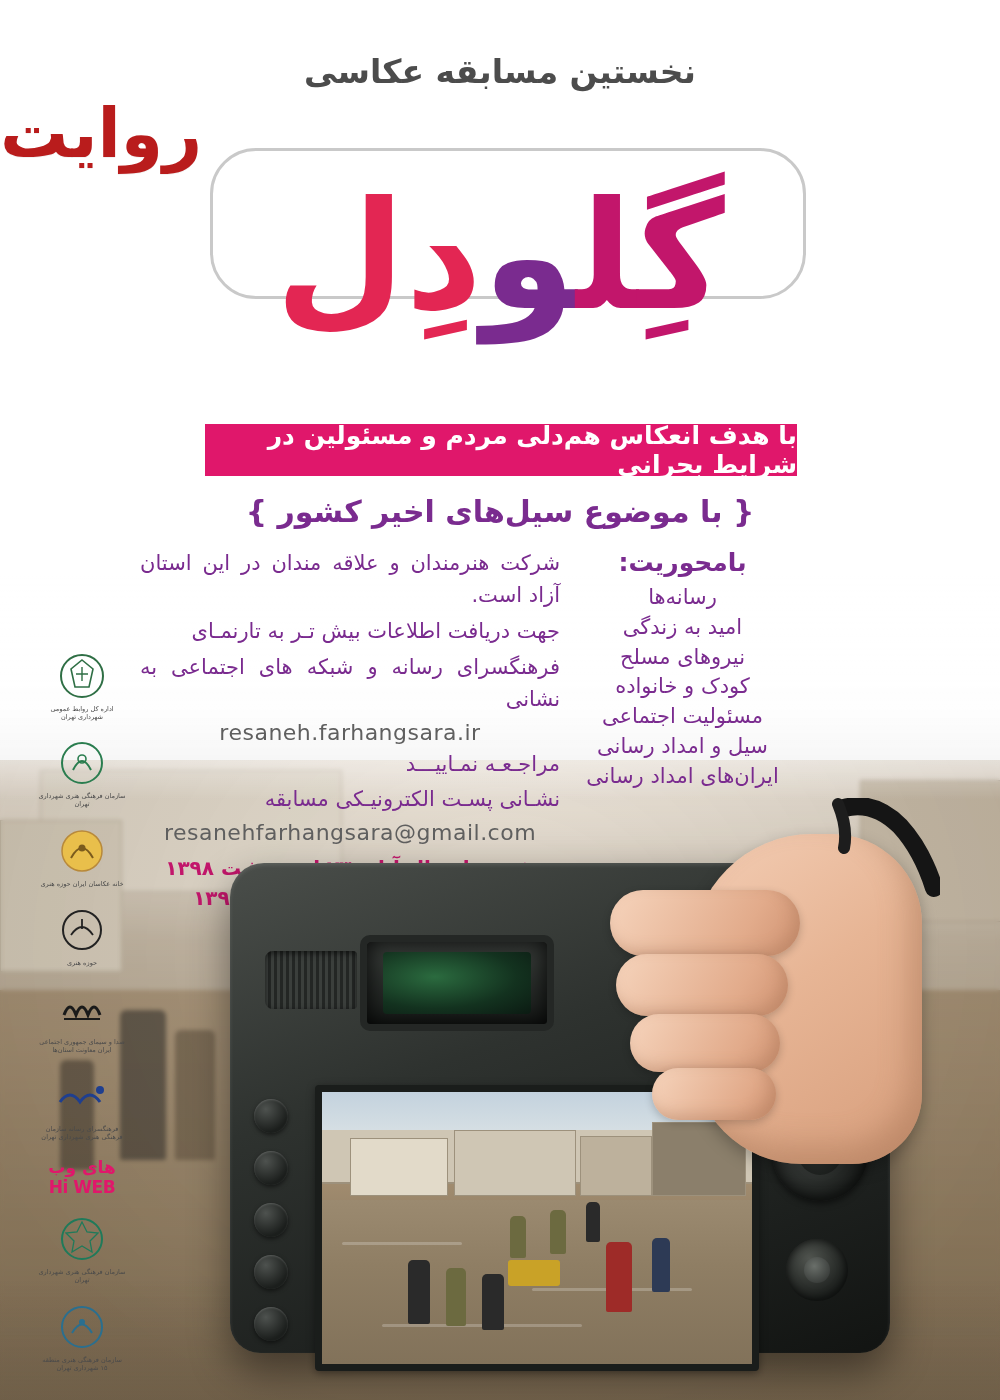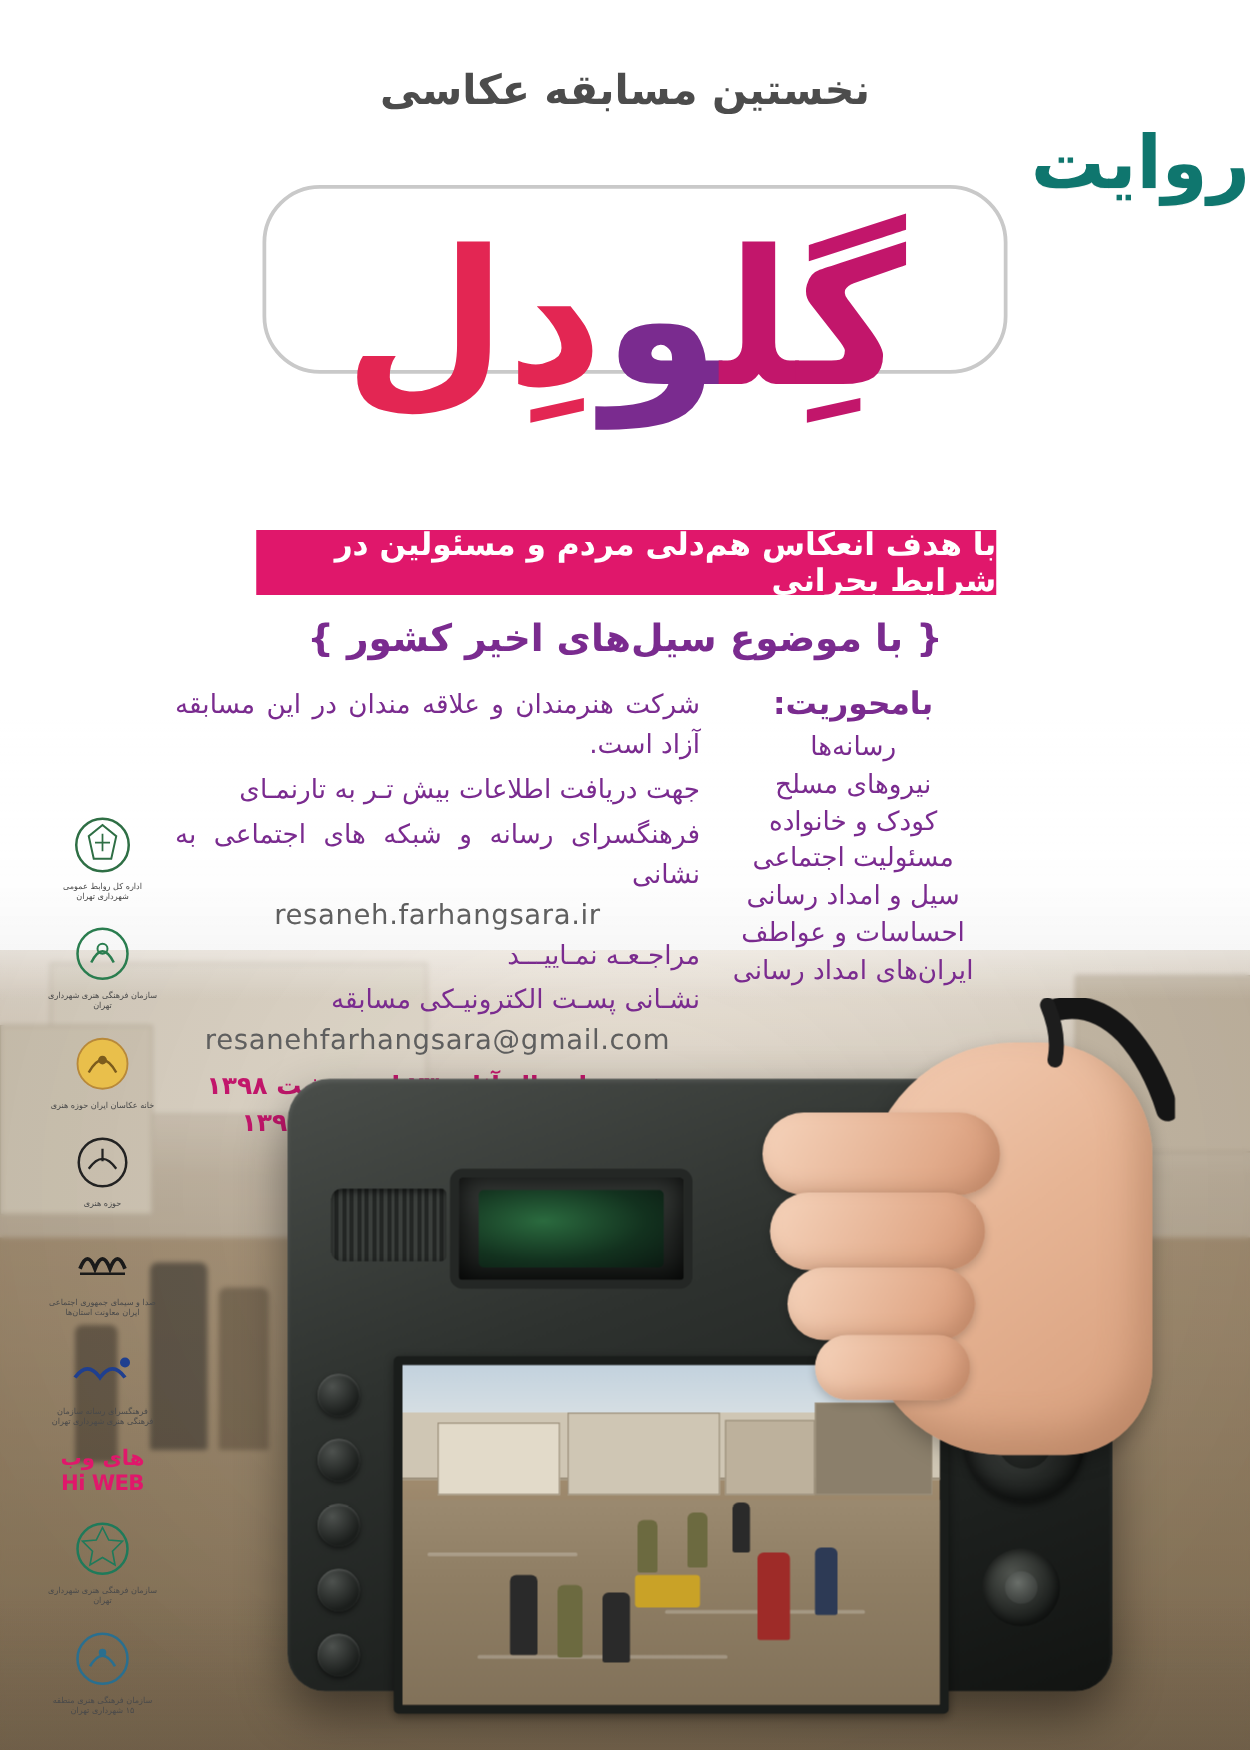--- a/index.html
+++ b/index.html
@@ -91,23 +91,23 @@
     top: 148px;
     width: 590px;
     height: 145px;
     border: 3px solid #c9c9c9;
     border-radius: 46px;
   }
   .title-ravayat {
     position: absolute;
     top: 100px;
     left: 0; right: 0;
-    text-align: right;
-    color: #0f766e;
-    font-size: 59px;
+    text-align: left;
+    color: #b91c1c;
+    font-size: 68px;
     font-weight: bold;
     direction: rtl;
     line-height: 1;
     text-shadow: 0 1px 0 rgba(0,0,0,0.05);
   }
   .title-main {
     position: absolute;
     top: 178px;
     left: 0; right: 0;
     text-align: center;
@@ -462,31 +462,31 @@
 
   <div class="banner">
     <span>با هدف انعکاس هم‌دلی مردم و مسئولین در شرایط بحرانی</span>
   </div>
   <div class="subject-line">{ با موضوع سیل‌های اخیر کشور }</div>
 
   <div class="themes">
     <div class="themes-title">بامحوریت:</div>
     <ul>
       <li>رسانه‌ها</li>
+      <li>امید به زندگی</li>
       <li>نیروهای مسلح</li>
       <li>کودک و خانواده</li>
       <li>مسئولیت اجتماعی</li>
       <li>سیل و امداد رسانی</li>
-      <li>احساسات و عواطف</li>
       <li>ایران‌های امداد رسانی</li>
     </ul>
   </div>
 
   <div class="info">
-    <p>شرکت هنرمندان و علاقه مندان در این مسابقه آزاد است.</p>
+    <p>شرکت هنرمندان و علاقه مندان در این استان آزاد است.</p>
     <p>جهت دریافت اطلاعات بیش تـر به تارنمـای</p>
     <p>فرهنگسرای رسانه و شبکه های اجتماعی به نشانی</p>
     <div class="contact">resaneh.farhangsara.ir</div>
     <p>مراجـعـه نمـاییـــد</p>
     <p>نشـانی پسـت الکترونیـکی مسابقه</p>
     <div class="contact">resanehfarhangsara@gmail.com</div>
     <div class="dates">
       <div>شروع ارسال آثار: ۲۳ اردیبهشت ۱۳۹۸</div>
       <div>پایان ارسال آثار: ۲۰ خرداد ۱۳۹۸</div>
     </div>

